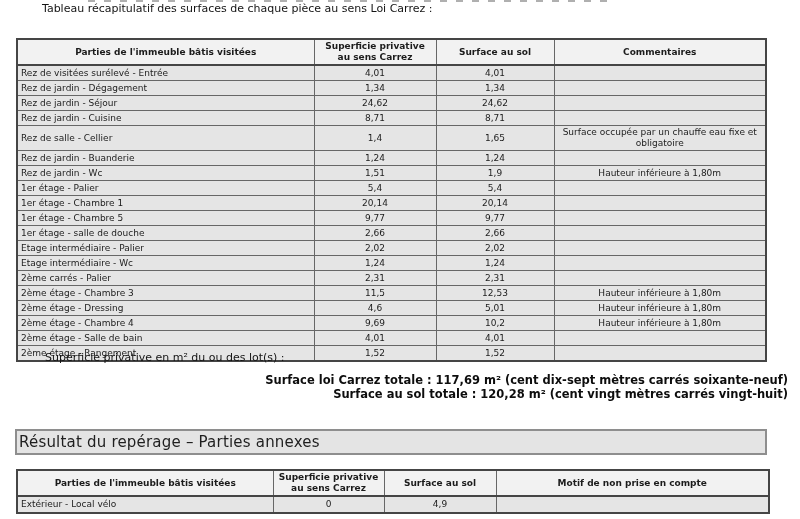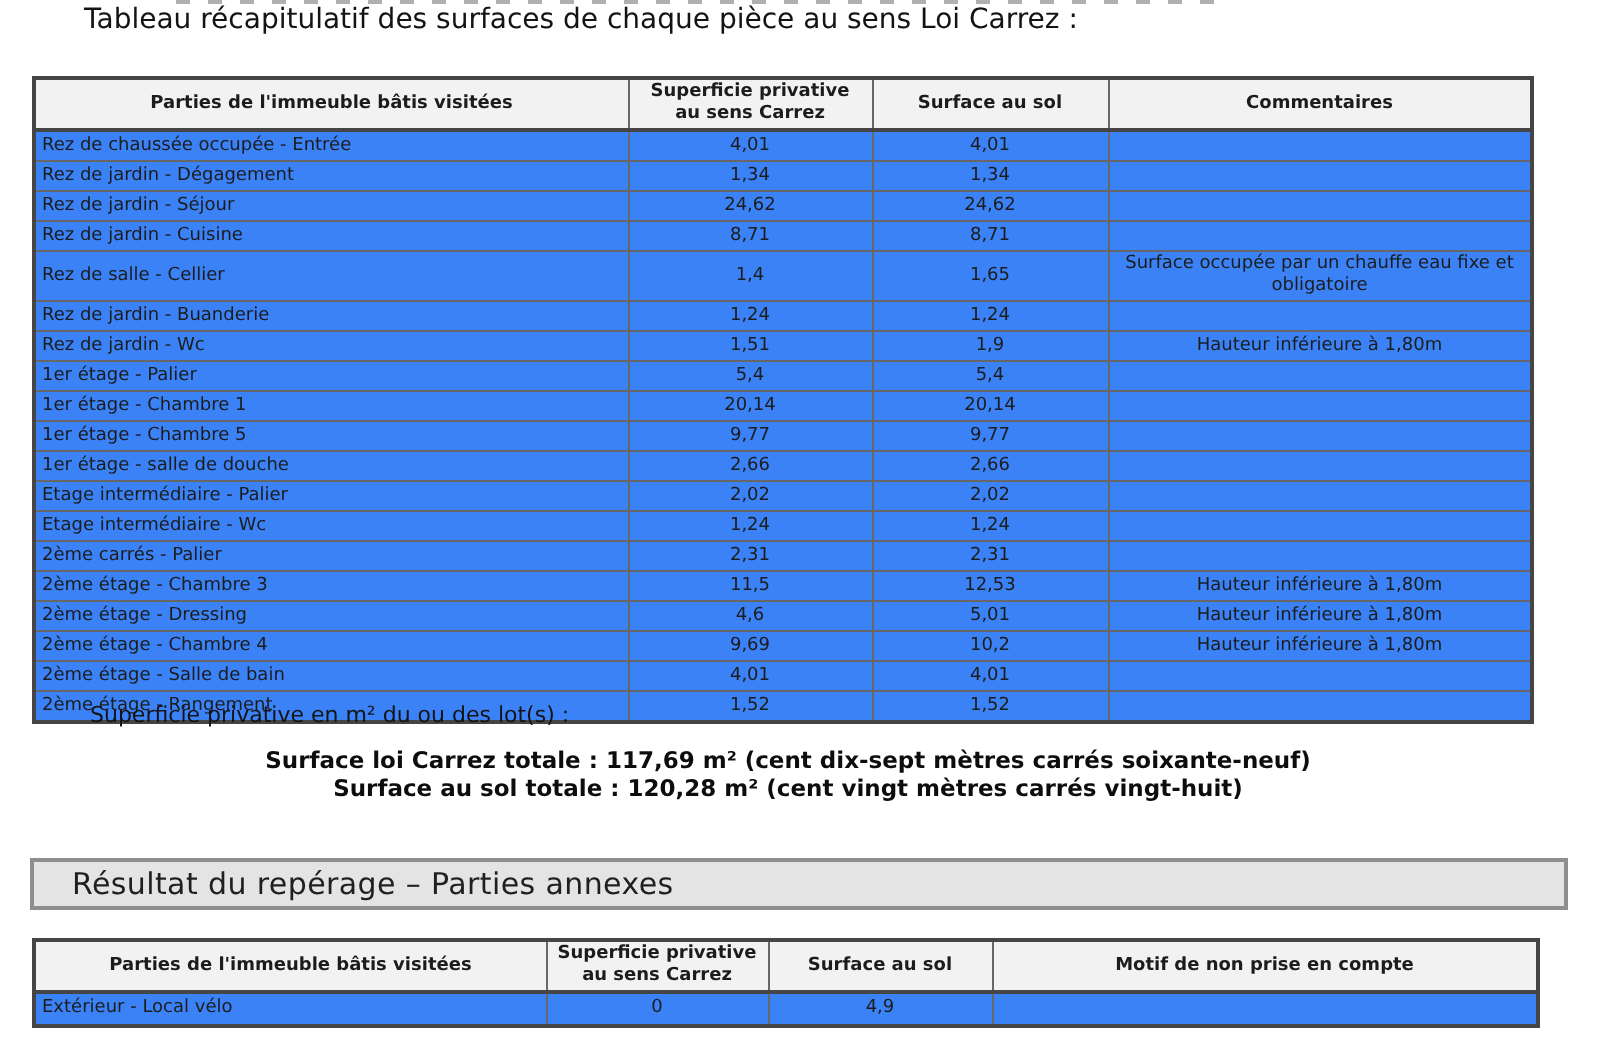--- a/index.html
+++ b/index.html
@@ -8,51 +8,51 @@
     background:#ffffff;
     font-family:"DejaVu Sans","Liberation Sans",sans-serif;
     color:#1c1c1c;
   }
   .top-artifact{
     position:absolute;top:0;left:88px;width:520px;height:2px;opacity:.55;
     background:repeating-linear-gradient(90deg,#6e6e6e 0 7px,transparent 7px 16px);
   }
   .doc-title{
     position:absolute;left:42px;top:2px;
-    font-size:14px;color:#141414;white-space:nowrap;
+    font-size:11px;color:#141414;white-space:nowrap;
   }
   .doc-table{
     position:absolute;border-collapse:collapse;table-layout:fixed;
-    background:#3b82f6;border:2px solid #454545;
+    background:#e5e5e5;border:2px solid #454545;
   }
   .doc-table th,.doc-table td{
     border:1px solid #676767;
     font-size:9px;text-align:center;vertical-align:middle;
     padding:1px 3px;overflow:hidden;color:#1c1c1c;
   }
   .doc-table th{
     background:#f2f2f2;font-weight:bold;height:22px;
     border-bottom:2px solid #454545;line-height:11px;
   }
   .doc-table td{height:12px;line-height:11px;}
   .doc-table td.left{text-align:left;}
   #carrez-table{left:16px;top:38px;width:749px;}
   #annexes-table{left:16px;top:469px;width:752px;}
   #annexes-table td{height:13px;}
   .lots-label{
     position:absolute;left:45px;top:351px;font-size:11px;color:#141414;white-space:nowrap;text-align:center;
   }
   .totals{
-    position:absolute;left:0;top:373px;width:788px;text-align:center;
+    position:absolute;left:0;top:373px;width:788px;text-align:right;
     font-weight:bold;font-size:11.5px;line-height:14px;color:#0d0d0d;
   }
   .section-banner{
     position:absolute;left:15px;top:429px;width:746px;height:22px;
     background:#e4e4e4;border:2px solid #8e8e8e;
-    display:flex;align-items:center;padding-left:19px;
+    display:flex;align-items:center;padding-left:2px;
     font-size:15px;color:#1f1f1f;letter-spacing:.2px;white-space:nowrap;
   }
 </style>
 </head>
 <body>
 
 <div class="top-artifact"></div>
 
 <div class="doc-title">Tableau récapitulatif des surfaces de chaque pièce au sens Loi Carrez :</div>
 
@@ -66,21 +66,21 @@
   <thead>
     <tr>
       <th>Parties de l'immeuble bâtis visitées</th>
       <th>Superficie privative au sens Carrez</th>
       <th>Surface au sol</th>
       <th>Commentaires</th>
     </tr>
   </thead>
   <tbody>
       <tr>
-        <td class="left">Rez de chaussée occupée - Entrée</td>
+        <td class="left">Rez de visitées surélevé - Entrée</td>
         <td>4,01</td>
         <td>4,01</td>
         <td></td>
       </tr>
       <tr>
         <td class="left">Rez de jardin - Dégagement</td>
         <td>1,34</td>
         <td>1,34</td>
         <td></td>
       </tr>

